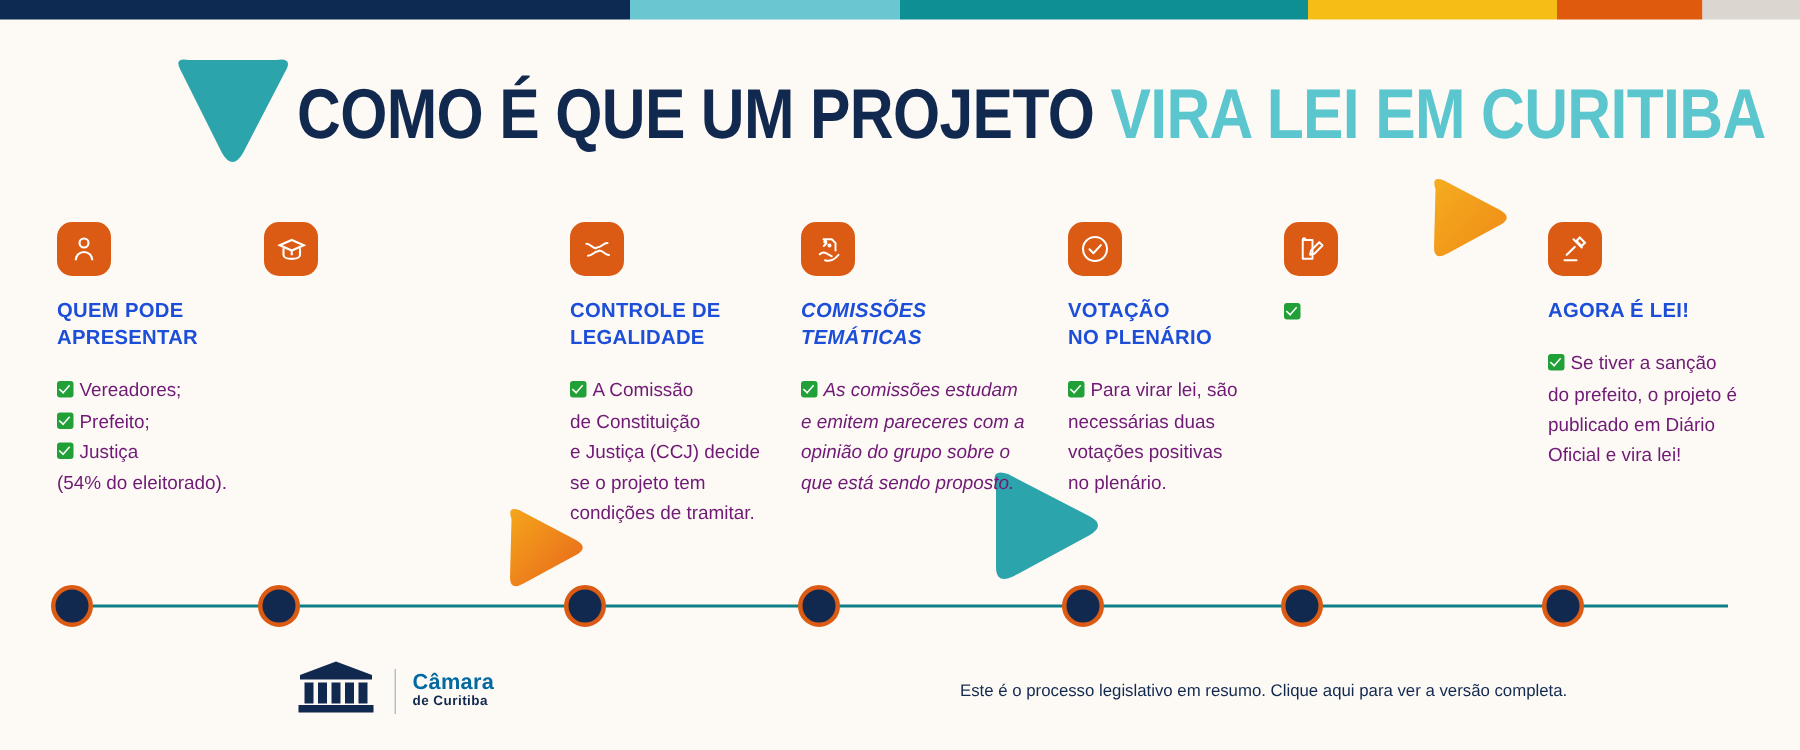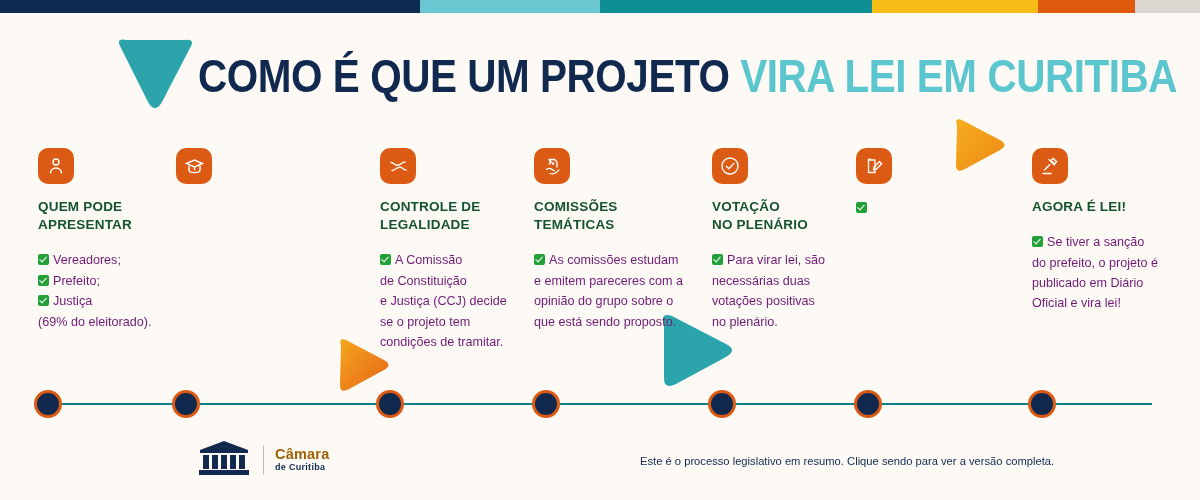--- a/index.html
+++ b/index.html
@@ -51,21 +51,21 @@
   .step { padding-right: 12px; }
   .badge {
     width: 36px; height: 36px;
     border-radius: 10px;
     background: #db5b14;
     display: flex; align-items: center; justify-content: center;
     margin-bottom: 14px;
   }
   .badge svg { display: block; }
   .step-title {
-    color: #14532d;
+    color: #1d4ed8;
     font-size: 13.5px;
     font-weight: 700;
     line-height: 1.35;
     letter-spacing: 0.2px;
     margin-bottom: 16px;
     white-space: pre-line;
   }
   .step-body {
     color: #701a75;
     font-size: 12.6px;
@@ -115,21 +115,21 @@
     left: 196px; top: 440px;
     display: flex; align-items: center;
   }
   .logo-divider {
     width: 1px; height: 30px;
     background: #b9bec7;
     margin: 0 11px;
   }
   .logo-text { line-height: 1.08; }
   .logo-text .lt-1 {
-    color: #a16207; font-size: 14.5px; font-weight: 700; letter-spacing: 0.2px;
+    color: #0369a1; font-size: 14.5px; font-weight: 700; letter-spacing: 0.2px;
   }
   .logo-text .lt-2 {
     color: #12294f; font-size: 9px; font-weight: 700; letter-spacing: 0.3px;
   }
   .footer-note {
     position: absolute;
     left: 640px; top: 454px;
     width: 420px;
     color: #12294f;
     font-size: 11.2px;
@@ -194,21 +194,21 @@
       <div class="badge">
         <span>
           <svg width="20" height="20" viewBox="0 0 20 20" fill="none" stroke="#fff" stroke-width="1.4">
             <circle cx="10" cy="6" r="3"></circle>
             <path d="M4.5 17.5c0-3.3 2.5-5.5 5.5-5.5s5.5 2.2 5.5 5.5"></path>
           </svg>
         </span>
       </div>
       <div class="step-title">QUEM PODE
 APRESENTAR</div>
-      <div class="step-body"><div><span class="check"></span><span style="white-space: pre-line;">Vereadores;</span></div><div><span class="check"></span><span style="white-space: pre-line;">Prefeito;</span></div><div><span class="check"></span><span style="white-space: pre-line;">Justiça</span></div><div>(69% do eleitorado).</div></div>
+      <div class="step-body"><div><span class="check"></span><span style="white-space: pre-line;">Vereadores;</span></div><div><span class="check"></span><span style="white-space: pre-line;">Prefeito;</span></div><div><span class="check"></span><span style="white-space: pre-line;">Justiça</span></div><div>(54% do eleitorado).</div></div>
     </div>
     <div class="step" style="position: absolute; left: 176px; width: 196px;">
       <div class="badge">
         <span>
           <svg width="21" height="21" viewBox="0 0 21 21" fill="none" stroke="#fff" stroke-width="1.4">
             <path d="M2.5 7.5 10.5 4l8 3.5-8 3.5z"></path>
             <path d="M5 9.5v4.5c0 1.6 2.5 2.6 5.5 2.6s5.5-1 5.5-2.6V9.5"></path>
             <path d="M10.5 11v3.2"></path>
           </svg>
         </span>
@@ -226,21 +226,21 @@
         </span>
       </div>
       <div class="step-title">CONTROLE DE
 LEGALIDADE</div>
       <div class="step-body"><div><span class="check"></span><span style="white-space: pre-line;">A Comissão
 de Constituição
 e Justiça (CCJ) decide
 se o projeto tem
 condições de tramitar.</span></div></div>
     </div>
-    <div class="step" style="position: absolute; left: 534px; width: 166px;">
+    <div class="step" style="position: absolute; left: 534px; width: 166px; font-style: italic;">
       <div class="badge">
         <span>
           <svg width="21" height="21" viewBox="0 0 21 21" fill="none" stroke="#fff" stroke-width="1.3" stroke-linecap="round">
             <path d="M7 3.5h5.5l2.5 2.5v5"></path>
             <path d="M9 6.2 7.2 8"></path>
             <circle cx="8.2" cy="5.2" r="0.7" fill="#fff"></circle>
             <circle cx="11" cy="7.6" r="0.7" fill="#fff"></circle>
             <path d="M4.5 13.5c1.5-1.5 3-1.5 4.5-.6l3.5 2"></path>
             <path d="M8 17.5c2.5.8 5 .3 7-1.6l2-2"></path>
           </svg>
@@ -326,14 +326,14 @@
     </svg>
   </span>
   <div class="logo-divider"></div>
   <div class="logo-text">
     <div class="lt-1">Câmara</div>
     <div class="lt-2">de Curitiba</div>
   </div>
 </div>
 
 <div class="footer-note">
-  <span>Este é o processo legislativo em resumo. </span><a class="link" href="#">Clique sendo</a><span> para ver a versão completa.</span>
+  <span>Este é o processo legislativo em resumo. </span><a class="link" href="#">Clique aqui</a><span> para ver a versão completa.</span>
 </div>
 
 </body></html>

